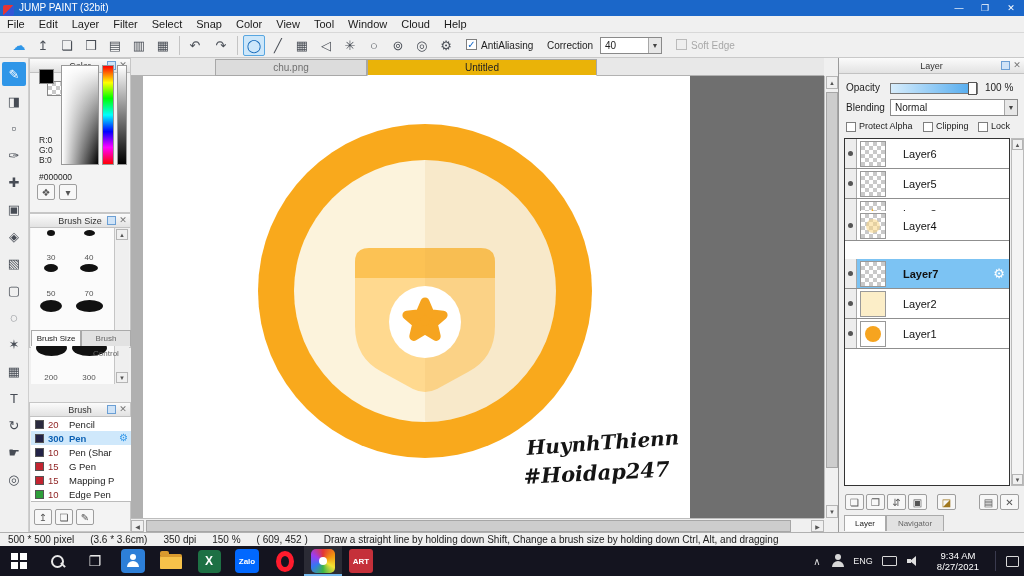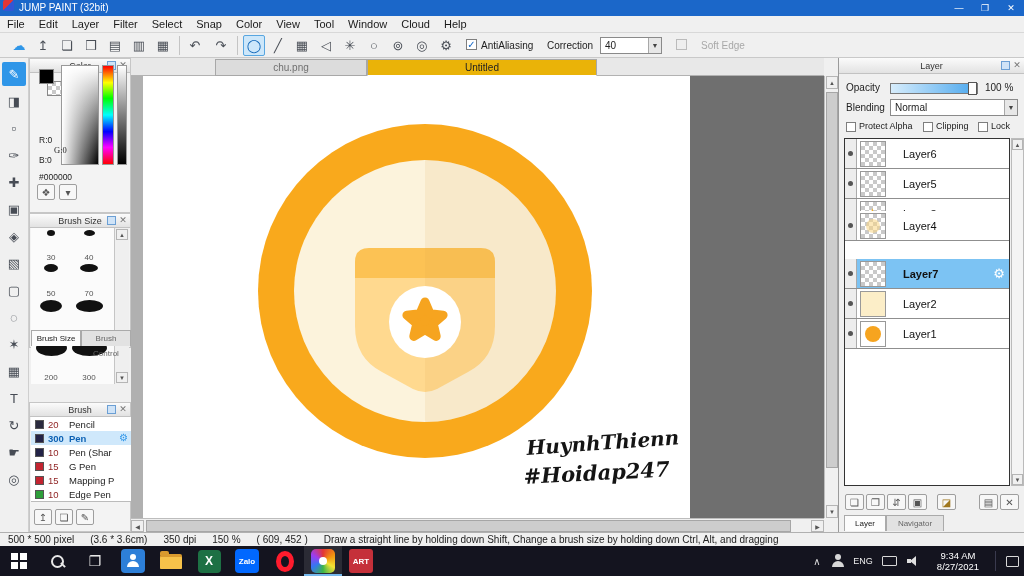--- a/index.html
+++ b/index.html
@@ -1,21 +1,21 @@
 <!DOCTYPE html>
 <html><head>
 <meta charset="utf-8">
 <style>
 *{margin:0;padding:0;box-sizing:border-box;}
 html,body{width:1024px;height:576px;overflow:hidden;}
 body{font-family:"Liberation Sans",sans-serif;font-size:11px;color:#222;background:#f0f0f0;position:relative;}
 #app{position:absolute;left:0;top:0;width:1024px;height:576px;background:#f0f0f0;}
 .abs{position:absolute;}
 
-#titlebar{position:absolute;left:0;top:0;width:1024px;height:16px;background:#1b67c9;color:#fff;display:flex;align-items:flex-start;}
+#titlebar{position:absolute;left:0;top:0;width:1024px;height:16px;background:#1b67c9;color:#fff;display:flex;align-items:flex-end;}
 #app-icon{width:11px;height:11px;margin:0 5px 0 3px;background:linear-gradient(135deg,#e23535 50%,#3356d5 50%);border-radius:2px;}
 #win-title{font-size:10px;line-height:16px;}
 .win-ctl{width:26px;height:16px;display:flex;align-items:center;justify-content:center;font-size:9px;color:#fff;}
 
 #menubar{position:absolute;left:0;top:16px;width:1024px;height:17px;background:#f0f0f0;border-bottom:1px solid #d8d8d8;display:flex;}
 .menu-item{padding:0 7px;line-height:17px;font-size:11px;color:#1a1a1a;}
 
 #toolbar{position:absolute;left:0;top:33px;width:1024px;height:25px;background:#f0f0f0;border-bottom:1px solid #c9c9c9;}
 .tb-btn{position:absolute;top:2px;width:22px;height:21px;border:1px solid transparent;border-radius:2px;display:flex;align-items:center;justify-content:center;font-size:13px;color:#4a4f57;}
 .tb-btn.sel{background:#cde7fa;border-color:#58a6e0;color:#1468b8;}
@@ -162,21 +162,21 @@
     <span class="tb-btn" style="left:411px;">◎</span>
     <span class="tb-btn" style="left:435px;">⚙</span>
     <span class="cb" style="position:absolute;left:466px;top:6px;">✓</span>
     <span style="position:absolute;left:481px;top:7px;font-size:10px;">AntiAliasing</span>
     <span style="position:absolute;left:547px;top:7px;font-size:10px;">Correction</span>
     <div class="ddl" style="left:600px;top:4px;width:62px;height:17px;">
       <span class="val">40</span>
       <span class="arr">▼</span>
     </div>
     <span class="cb dis" style="position:absolute;left:676px;top:6px;"></span>
-    <span style="position:absolute;left:691px;top:7px;font-size:10px;color:#a8a8a8;margin-left:10px;">Soft Edge</span>
+    <span style="position:absolute;left:691px;top:7px;font-size:10px;color:#a8a8a8;">Soft Edge</span>
   </div>
 
   <div id="toolstrip">
     <span class="side-tool sel" style="top:4px;">✎</span>
     <span class="side-tool" style="top:31px;">◨</span>
     <span class="side-tool" style="top:58px;">▫</span>
     <span class="side-tool" style="top:85px;">✑</span>
     <span class="side-tool" style="top:112px;">✚</span>
     <span class="side-tool" style="top:139px;">▣</span>
     <span class="side-tool" style="top:166px;">◈</span>
@@ -196,21 +196,21 @@
       <span>Color</span>
       <span class="flo"></span>
       <span class="clo">✕</span>
     </div>
     <div class="abs" style="left:9px;top:10px;width:15px;height:15px;background:#000;border:1px solid #888;z-index:2;"></div>
     <div class="abs checker" style="left:17px;top:22px;width:15px;height:15px;border:1px solid #888;"></div>
     <div class="abs" style="left:31px;top:6px;width:38px;height:100px;border:1px solid #999;background:linear-gradient(to right,#fff,rgba(255,255,255,0)),linear-gradient(180deg,#fff,#000);"></div>
     <div class="abs" style="left:72px;top:6px;width:12px;height:100px;border:1px solid #999;background:linear-gradient(180deg,#f00 0%,#ff0 17%,#0f0 33%,#0ff 50%,#00f 67%,#f0f 83%,#f00 100%);"></div>
     <div class="abs" style="left:87px;top:6px;width:10px;height:100px;border:1px solid #999;background:linear-gradient(180deg,#fff,#000);"></div>
     <span class="abs" style="left:9px;top:76px;font-size:8.5px;">R:0</span>
-    <span class="abs" style="left:24px;top:86px;font-size:8.5px;font-family:Liberation Serif, serif;">G:0</span>
+    <span class="abs" style="left:9px;top:86px;font-size:8.5px;">G:0</span>
     <span class="abs" style="left:9px;top:96px;font-size:8.5px;">B:0</span>
     <span class="abs" style="left:9px;top:113px;font-size:8.5px;">#000000</span>
     <span class="mini-btn" style="left:7px;top:125px;">❖</span>
     <span class="mini-btn" style="left:29px;top:125px;">▾</span>
   </div>
 
   <div class="panel" style="left:29px;top:213px;width:102px;height:135px;">
     <div class="phead">
       <span>Brush Size</span>
       <span class="flo"></span>

